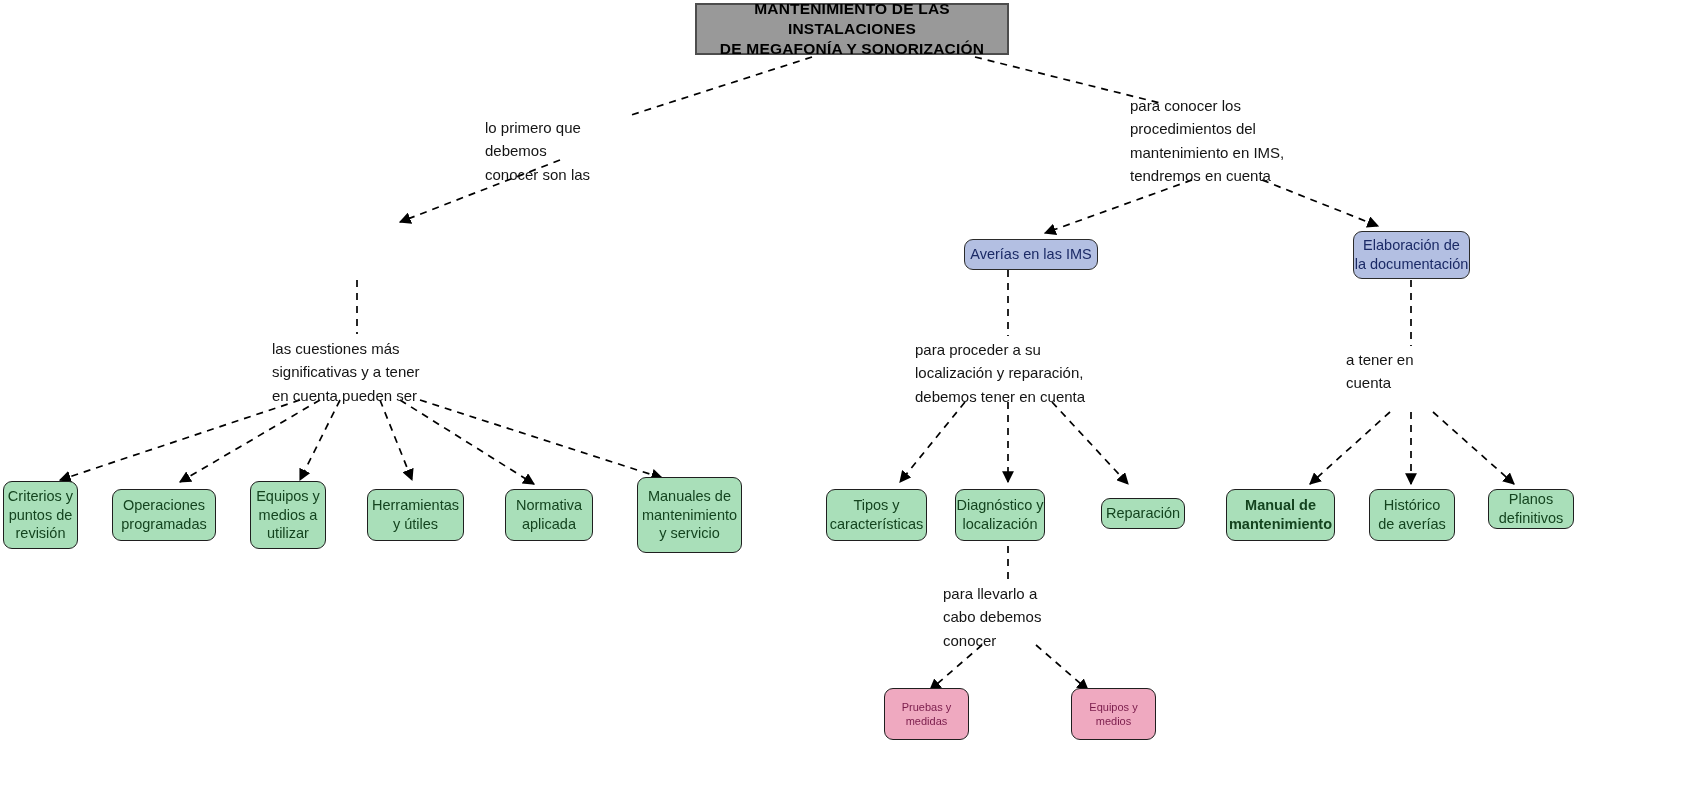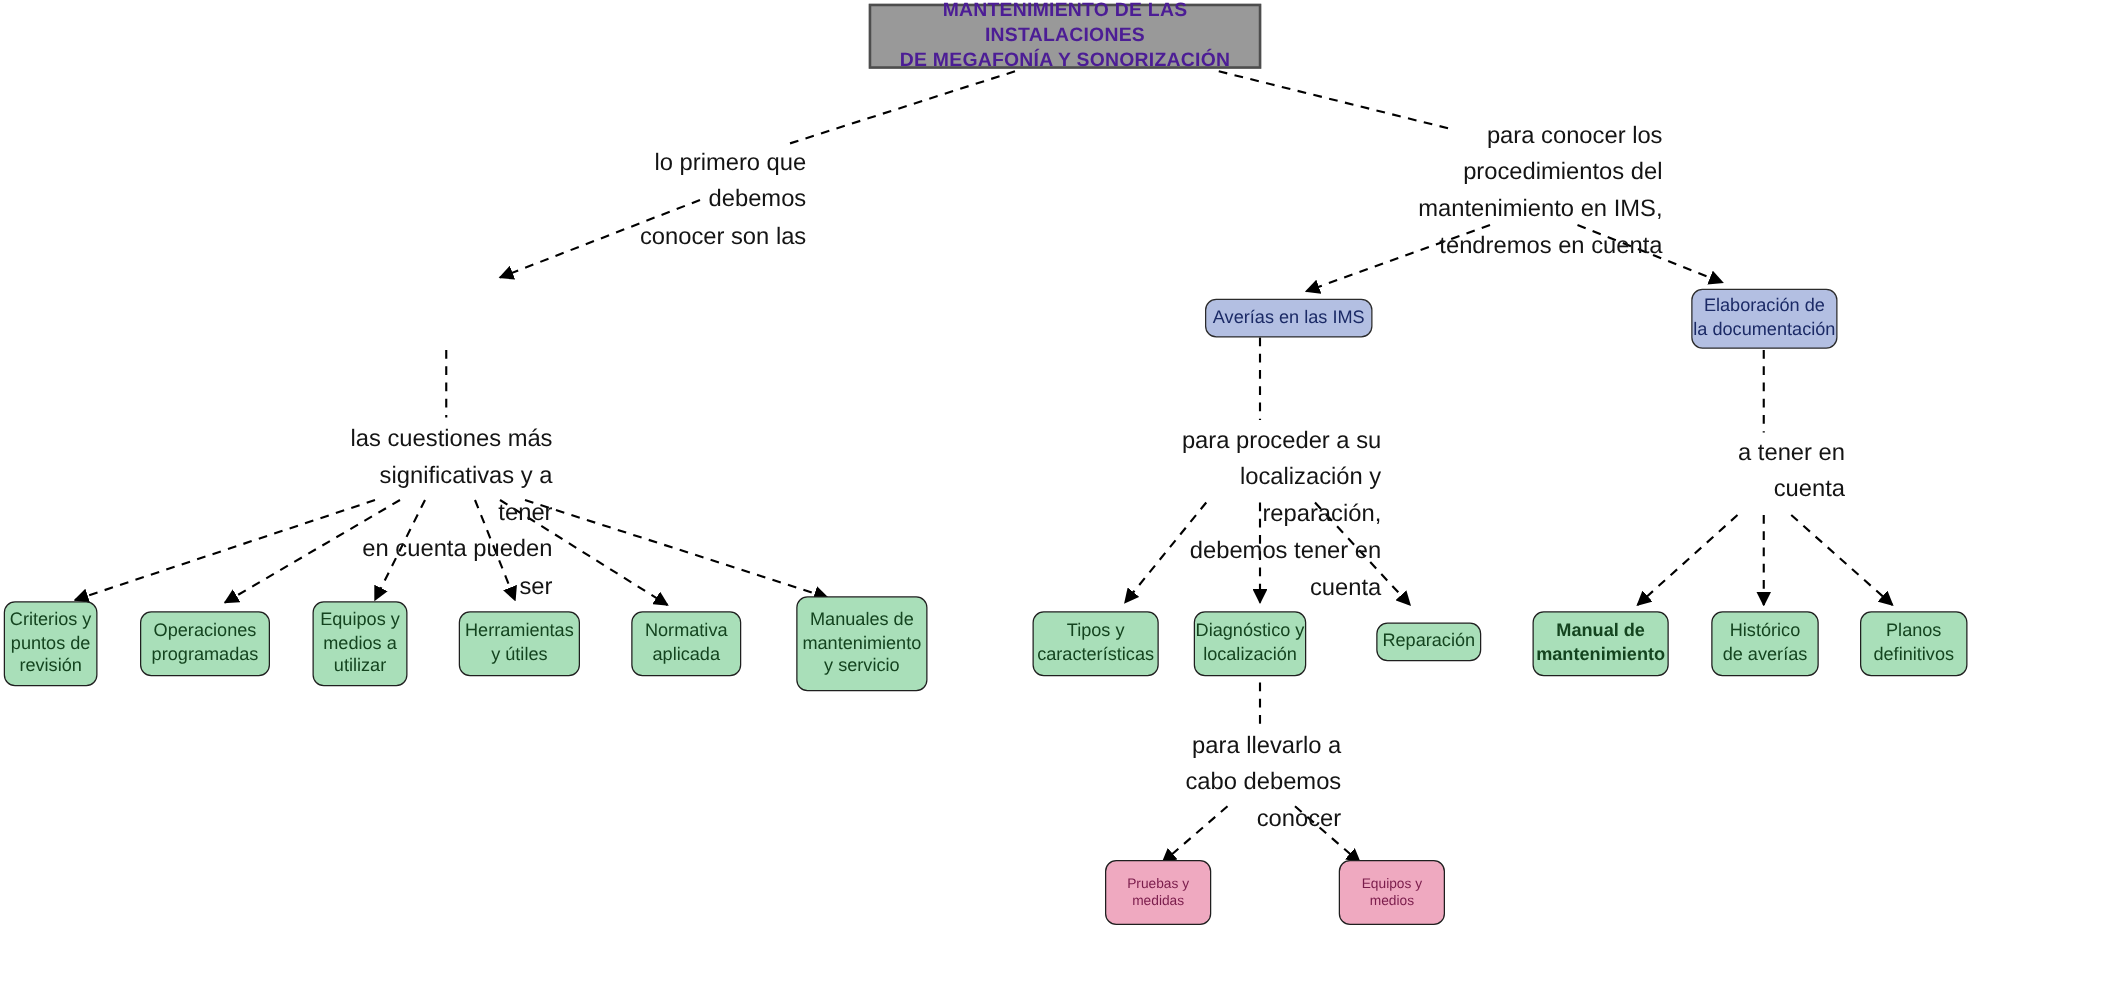--- a/index.html
+++ b/index.html
@@ -31,21 +31,21 @@
     align-items: center;
     justify-content: center;
     text-align: center;
     line-height: 1.28;
     white-space: pre-line;
     border: 1.6px solid #000000;
   }
   .node-root {
     background: #999999;
     border: 2px solid #4d4d4d;
-    color: #4c1d95;
+    color: #000000;
     font-weight: bold;
     font-size: 15.5px;
     letter-spacing: 0.2px;
     border-radius: 0;
     text-transform: uppercase;
   }
   .node-blue {
     background: #b3bfe2;
     border-color: #2b2b2b;
     color: #1b2a66;
@@ -62,23 +62,23 @@
   .node-pink {
     background: #efa9c0;
     border-color: #1f1f1f;
     color: #7a1c4b;
     font-size: 11px;
     border-radius: 9px;
   }
   .linklabel {
     position: absolute;
     color: #141414;
-    font-size: 19px;
+    font-size: 15px;
     line-height: 1.55;
-    text-align: right;
+    text-align: left;
     white-space: pre-line;
     background: transparent;
   }
 </style>
 </head>
 <body>
 
 <div id="canvas">
 
   <svg id="edges" viewBox="0 0 1685 796" xmlns="http://www.w3.org/2000/svg">
@@ -187,21 +187,21 @@
 localización</div>
 
   <div class="node node-green" style="left:1101px; top:498px; width:84px; height:31px;">Reparación</div>
 
   <div class="node node-green" style="left:1226px; top:489px; width:109px; height:52px;font-weight:bold;">Manual de
 mantenimiento</div>
 
   <div class="node node-green" style="left:1369px; top:489px; width:86px; height:52px;">Histórico
 de averías</div>
 
-  <div class="node node-green" style="left:1488px; top:489px; width:86px; height:52px;">Planos
+  <div class="node node-green" style="left:1488px; top:489px; width:86px; height:40px;">Planos
 definitivos</div>
 
   <div class="node node-pink" style="left:884px; top:688px; width:85px; height:52px;">Pruebas y
 medidas</div>
 
   <div class="node node-pink" style="left:1071px; top:688px; width:85px; height:52px;">Equipos y
 medios</div>
 
 </div>
 

